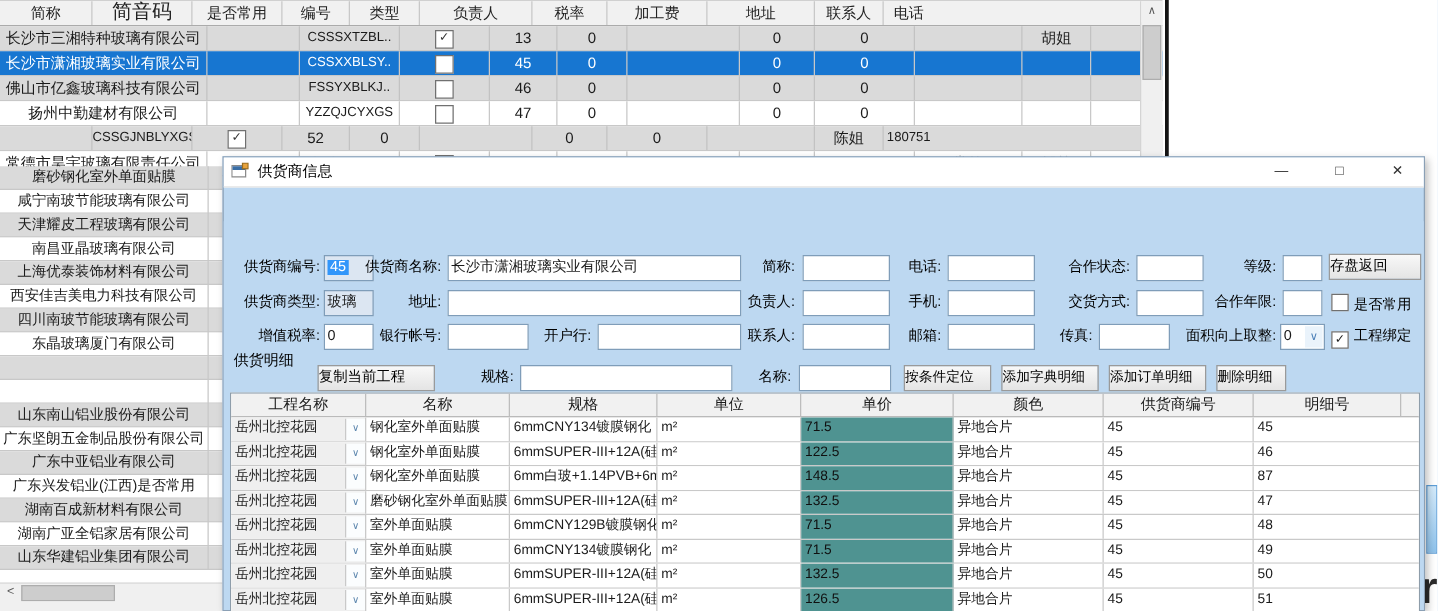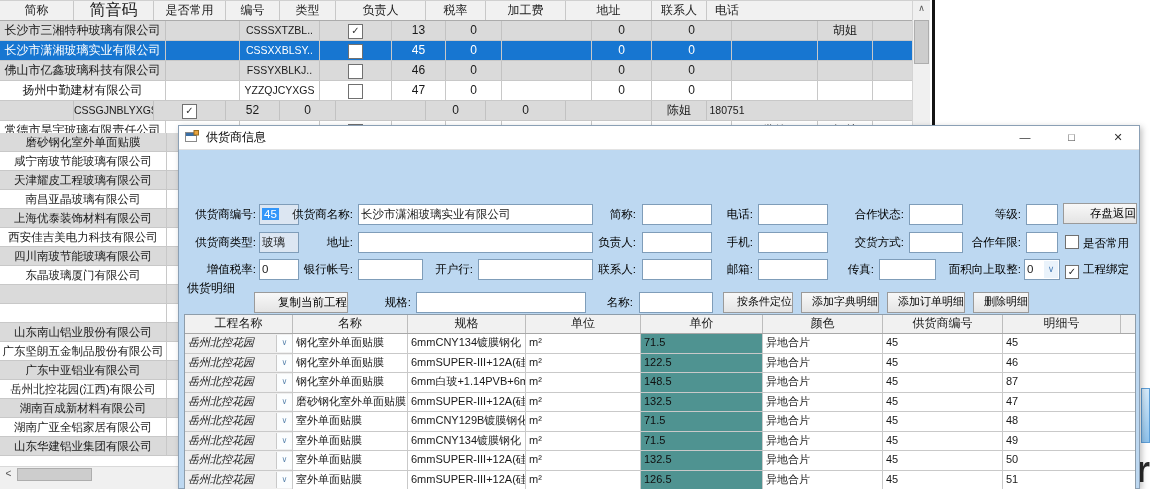--- a/index.html
+++ b/index.html
@@ -56,31 +56,31 @@
   .plain{font-style:normal;}
   .fcombo{position:absolute;height:21px;background:#fff;border:1px solid #7f9db9;box-sizing:border-box;
           font-size:11.5px;line-height:19px;padding:0 2px;}
   .fcombo .carr{position:absolute;right:1px;top:1px;bottom:1px;width:14px;text-align:center;color:#4b7fb7;
                 font-size:9px;line-height:17px;background:#eaf3fb;font-style:normal;}
   .cbline{position:absolute;height:16px;line-height:15px;font-size:11.5px;color:#000;white-space:nowrap;}
   .cbx{display:inline-block;width:12px;height:12px;background:#fff;border:1px solid #707070;vertical-align:-2px;
        text-align:center;line-height:11px;font-size:10px;color:#222;font-style:normal;margin-right:4px;}
   .cbl{font-style:normal;}
   .dbtn{position:absolute;height:21px;background:linear-gradient(#f8f8f8,#e4e4e4);border:1px solid #9a9a9a;
-        font-size:11.5px;font-family:Liberation Mono, monospace;color:#000;padding:0;text-align:right;line-height:19px;box-sizing:border-box;}
+        font-size:11.5px;font-family:Liberation Sans, sans-serif;color:#000;padding:0;text-align:left;line-height:19px;box-sizing:border-box;}
   .section-label{position:absolute;left:8px;top:103px;font-size:12px;color:#000;}
   
   .dgrid{position:absolute;left:5px;top:137px;width:950px;height:186px;background:#fff;border:1px solid #8e9daa;box-sizing:content-box;}
   .ghead{display:flex;height:18px;line-height:17px;background:#f1f1f1;border-bottom:1px solid #a8a8a8;font-size:12px;}
   .ghead .gc{text-align:center;border-right:1px solid #bdbdbd;}
   .grow{display:flex;height:18.5px;line-height:17.5px;border-bottom:1px solid #c9c9c9;font-size:11px;background:#fff;}
   .gc{box-sizing:border-box;border-right:1px solid #c9c9c9;overflow:hidden;white-space:nowrap;padding:0 3px;}
   .g0{width:108px}.g1{width:115px}.g2{width:118px}.g3{width:115px}.g4{width:122px}
   .g5{width:120px}.g6{width:120px}.g7{width:118px;border-right:none}
-  .gc.combo{position:relative;background:#efefef;padding-right:17px;font-style:italic;}
+  .gc.combo{position:relative;background:#efefef;padding-right:17px;}
   .gcombo-arrow{position:absolute;right:0;top:1px;bottom:1px;width:15px;background:#fbfdfe;border-left:1px solid #c9c9c9;
                 color:#5e87ae;font-size:8px;text-align:center;line-height:15px;}
   .gc.price{background:#4f9391;color:#101010;}
   .dfooter{position:absolute;left:1px;right:1px;top:323px;bottom:0;background:#fcfcfc;text-align:center;}
   .price-dict{display:inline-block;margin-top:13px;color:#e03232;font-size:13px;font-weight:600;letter-spacing:1px;}
 </style>
 </head>
 <body>
 
 <div class="screen">
@@ -204,21 +204,21 @@
     <div class="lrow">南昌亚晶玻璃有限公司</div>
     <div class="lrow">上海优泰装饰材料有限公司</div>
     <div class="lrow">西安佳吉美电力科技有限公司</div>
     <div class="lrow">四川南玻节能玻璃有限公司</div>
     <div class="lrow">东晶玻璃厦门有限公司</div>
     <div class="lrow"></div>
     <div class="lrow"></div>
     <div class="lrow">山东南山铝业股份有限公司</div>
     <div class="lrow">广东坚朗五金制品股份有限公司</div>
     <div class="lrow">广东中亚铝业有限公司</div>
-    <div class="lrow">岳州北控花园(江西)有限公司</div>
+    <div class="lrow">广东兴发铝业(江西)是否常用</div>
     <div class="lrow">湖南百成新材料有限公司</div>
     <div class="lrow">湖南广亚全铝家居有限公司</div>
     <div class="lrow">山东华建铝业集团有限公司</div>
   </div>
 
   <div class="hscroll">
     <div class="harrow">&lt;</div>
     <div class="hthumb"></div>
   </div>
   <div class="bottom-strip"></div>

